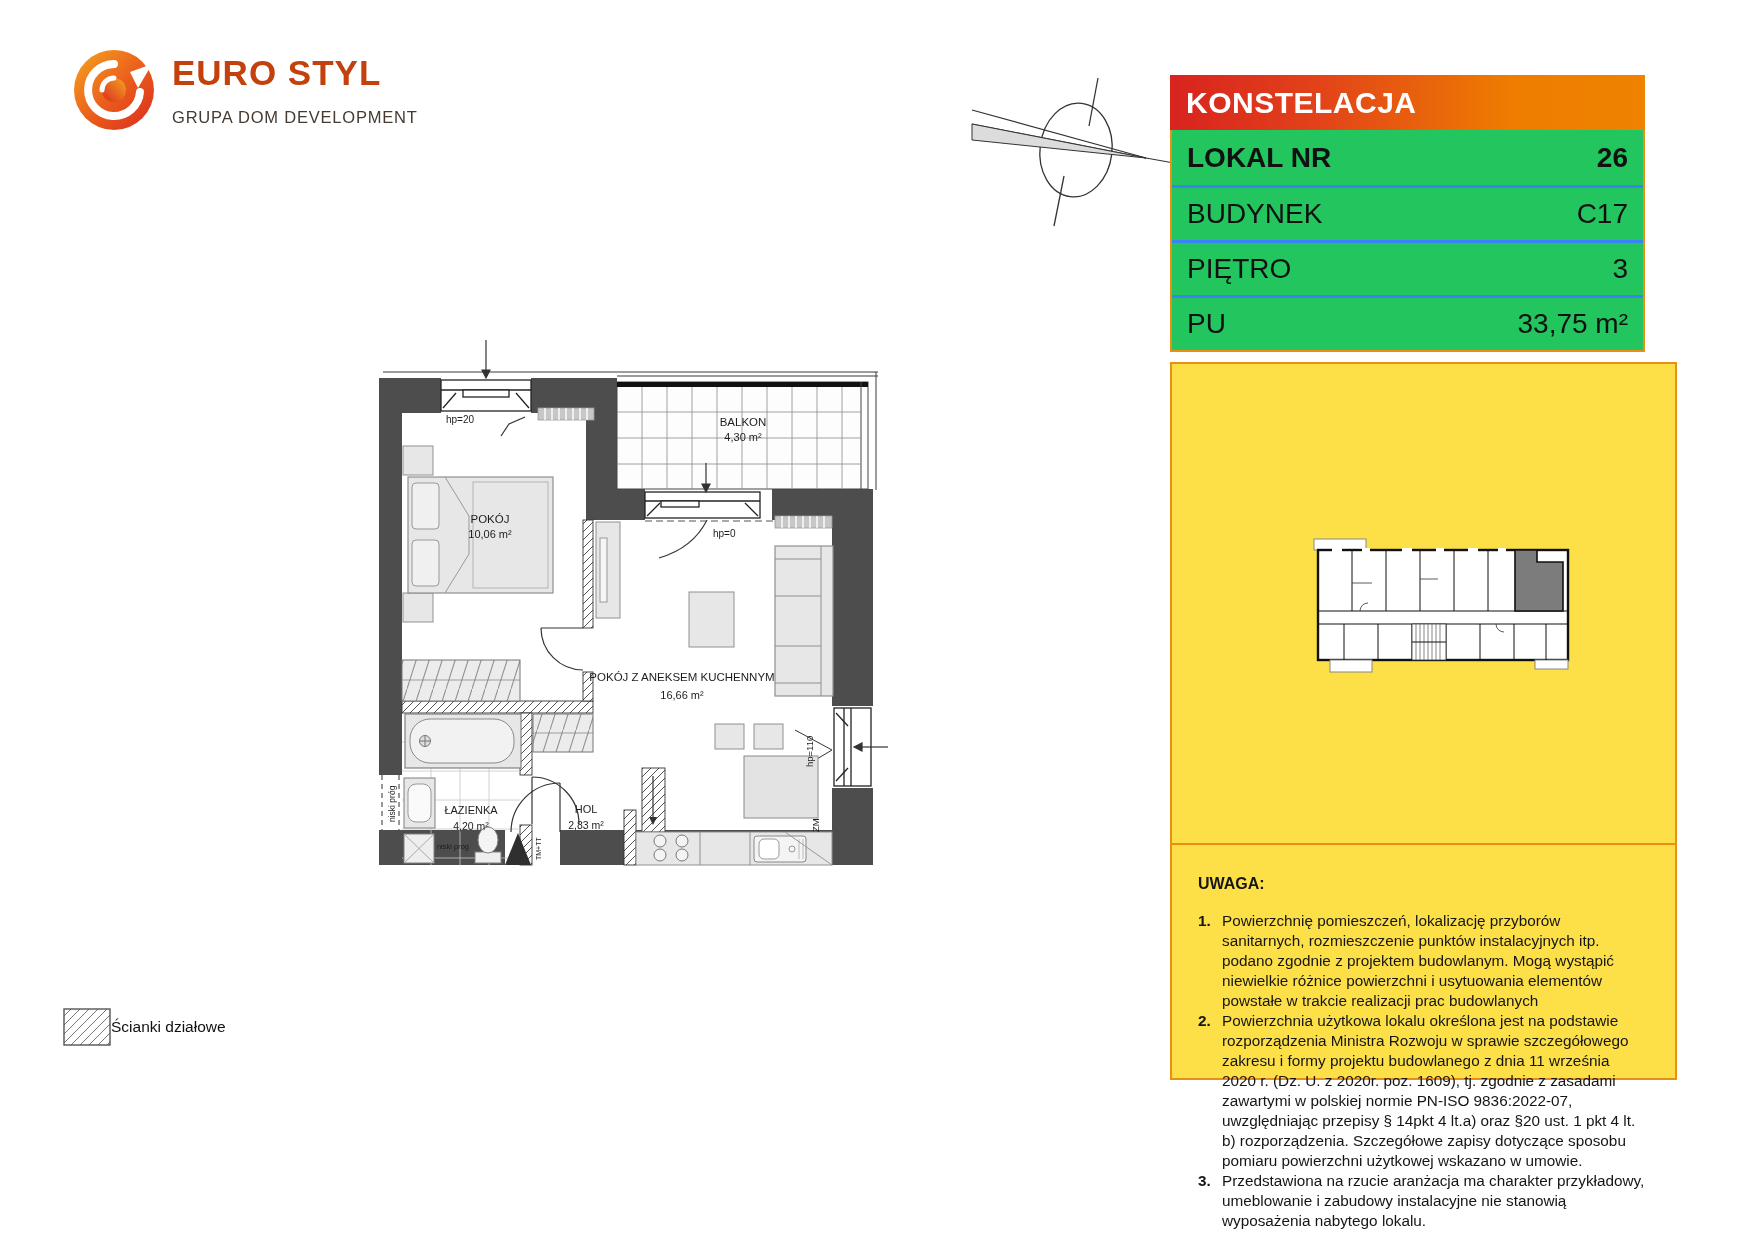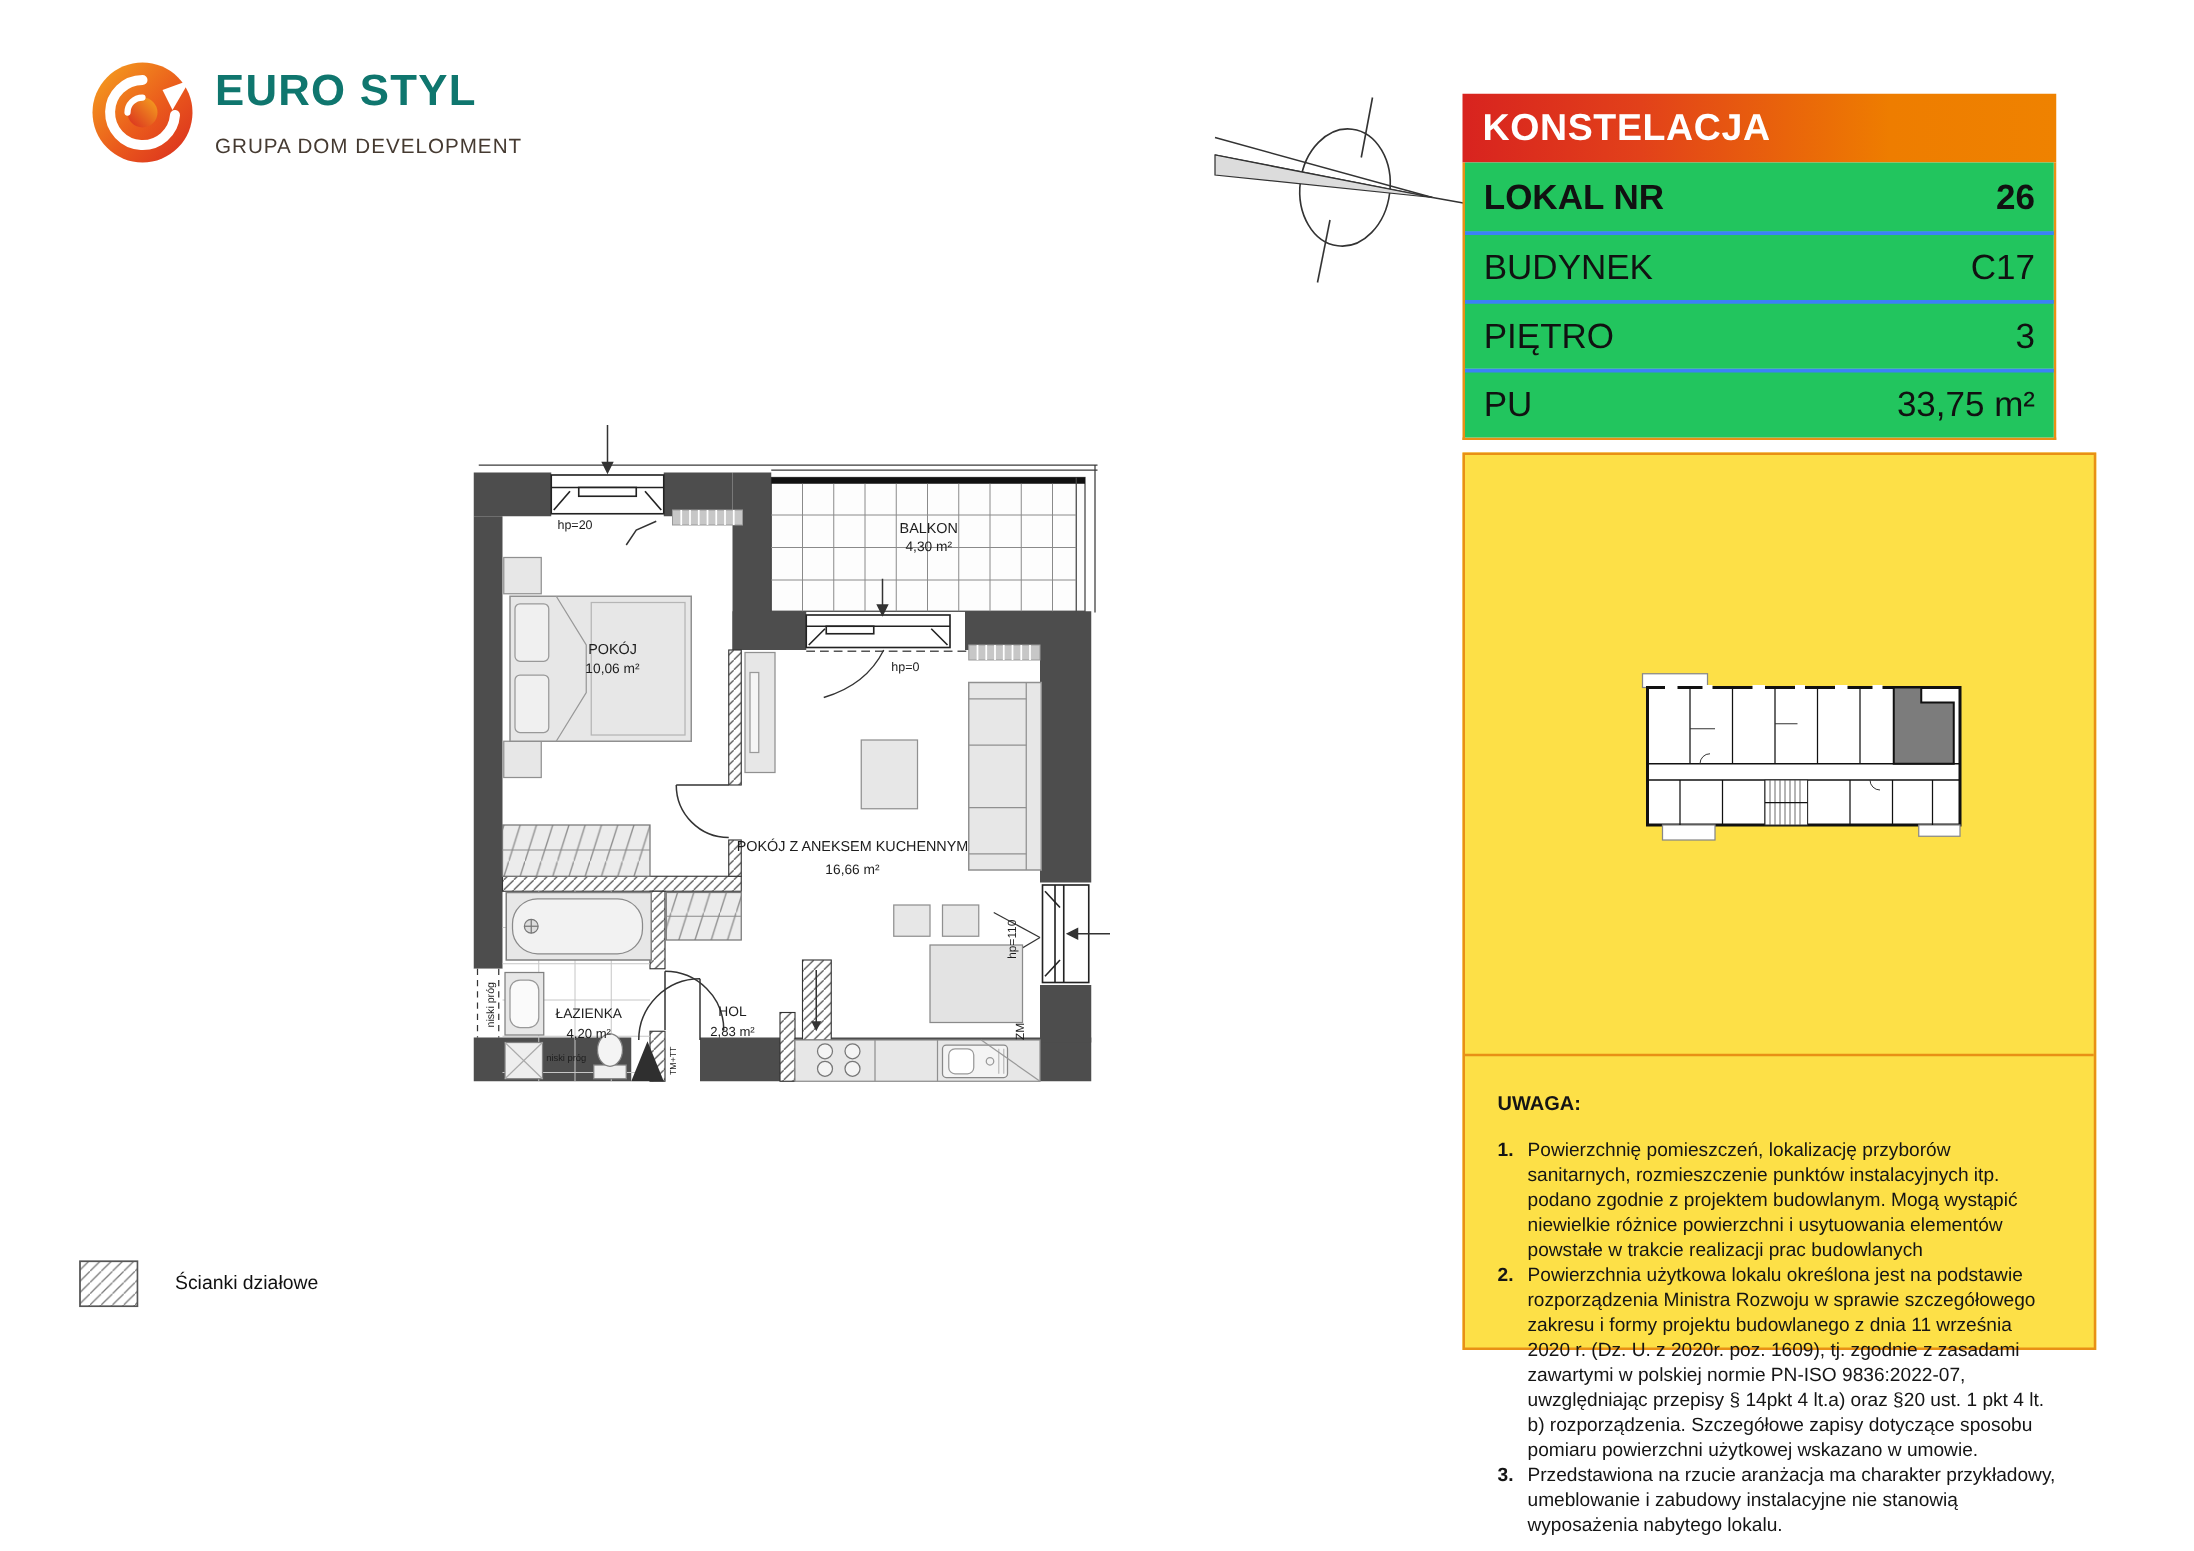--- a/index.html
+++ b/index.html
@@ -5,21 +5,21 @@
   html,body{margin:0;padding:0;}
   body{width:1755px;height:1241px;position:relative;background:#ffffff;overflow:hidden;
        font-family:"Liberation Sans", sans-serif;color:#151515;}
   .abs{position:absolute;}
   svg{display:block;}
   svg text{font-family:"Liberation Sans", sans-serif;}
 
   
   .logo{left:72px;top:48px;display:flex;align-items:center;gap:16px;}
   .logo-texts{display:flex;flex-direction:column;margin-top:2px;}
-  .brand-name{font-size:35px;font-weight:bold;color:#0f766e;letter-spacing:1px;line-height:1.05;}
+  .brand-name{font-size:35px;font-weight:bold;color:#c2410c;letter-spacing:1px;line-height:1.05;}
   .brand-tagline{font-size:16.5px;color:#453a31;letter-spacing:0.8px;margin-top:17px;}
 
   
   .compass{left:968px;top:66px;}
 
   
   .info-table{left:1170px;top:75px;width:475px;box-sizing:border-box;text-align:center;}
   .it-header{height:55px;background:linear-gradient(90deg,#D8231F 0%,#E2411A 30%,#EE7D00 72%,#EF8200 100%);
              display:flex;align-items:center;padding-left:16px;box-sizing:border-box;}
   .it-header span{color:#ffffff;font-weight:bold;font-size:30px;letter-spacing:0.5px;}
@@ -38,21 +38,21 @@
   .mini-plan{position:absolute;left:138px;top:167px;}
   .panel-notes{padding:30px 28px 0 26px;}
   .notes-title{font-weight:bold;font-size:16px;margin-bottom:18px;}
   .note-item{display:grid;grid-template-columns:24px 1fr;font-size:15.3px;line-height:1.3;margin-bottom:1px;}
   .note-no{font-weight:bold;}
 
   
   .floorplan{left:355px;top:320px;}
 
   
-  .legend{left:63px;top:1008px;display:flex;align-items:center;gap:29px;}
+  .legend{left:63px;top:1008px;display:flex;align-items:center;}
   .legend-label{font-size:15.5px;color:#111;}
 </style>
 </head>
 <body>
 
 <div>
 
   <div class="abs logo">
     <svg width="84" height="84" viewBox="0 0 84 84">
       <defs>

